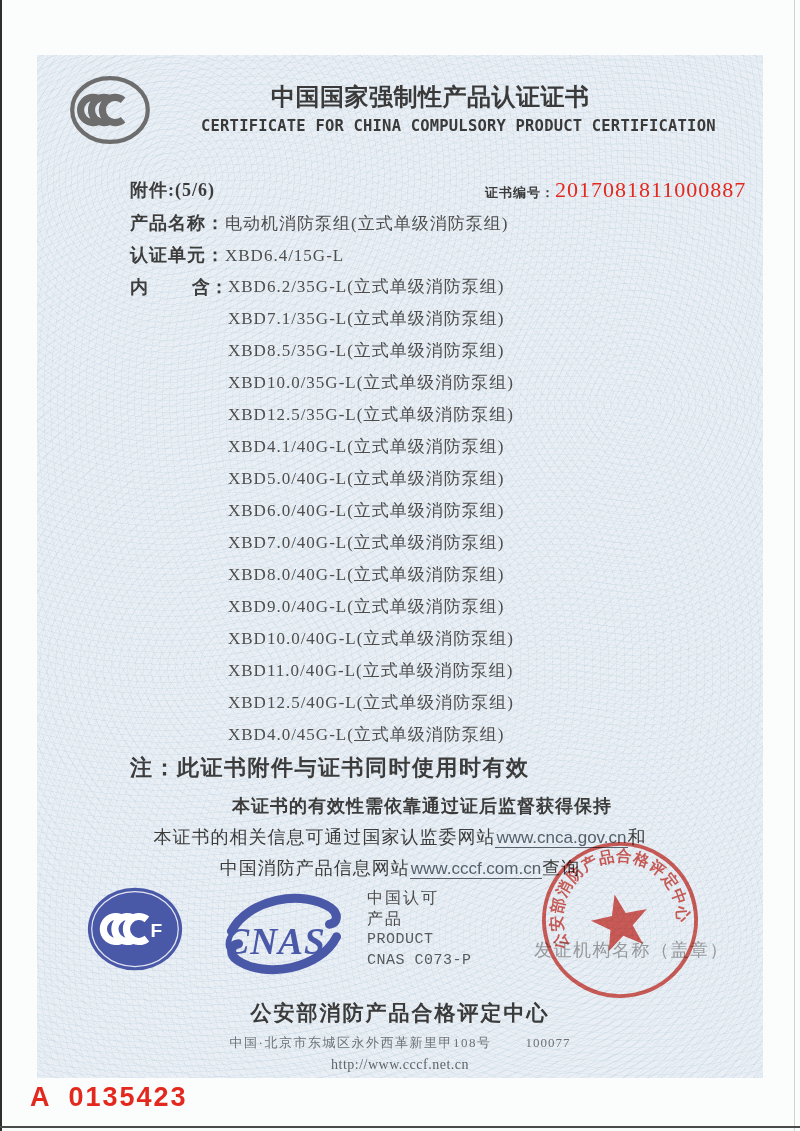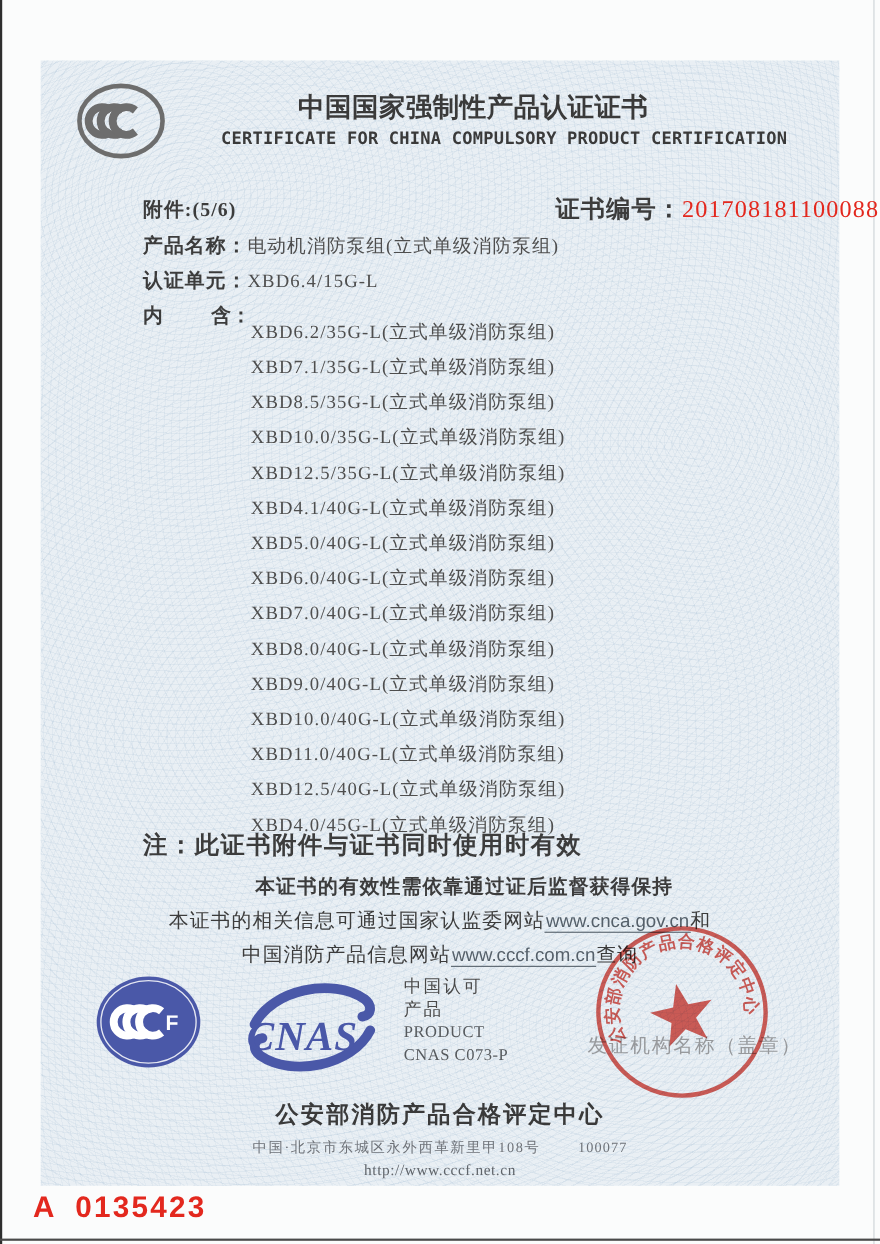--- a/index.html
+++ b/index.html
@@ -41,34 +41,34 @@
     white-space:nowrap;
   }
 
   .meta-attachment {
     left:93px; top:122px; height:26px; line-height:26px;
     font-size:18px; font-weight:bold; color:#3c3c3c; letter-spacing:1px;
   }
   .meta-certno {
     left:448px; top:122px; height:26px; line-height:26px; white-space:nowrap;
   }
-  .meta-certno .lbl { font-size:22px; font-weight:bold; color:#3c3c3c; letter-spacing:1px;margin-left:20px; }
+  .meta-certno .lbl { font-size:13px; font-weight:bold; color:#3c3c3c; letter-spacing:1px; }
   .meta-certno .num { font-size:22px; color:#e3281e; letter-spacing:1px;text-align:center; }
 
   .field-row { left:93px; height:28px; line-height:28px; white-space:nowrap; }
   .field-label { font-size:18px; font-weight:bold; color:#3c3c3c; letter-spacing:1px; }
   .field-value { font-size:17px; color:#4e4e4e; letter-spacing:1px; }
 
   .included-label {
     left:93px; top:216px; width:98px; height:32px; line-height:32px;
     display:flex; justify-content:space-between;
     font-size:18px; font-weight:bold; color:#3c3c3c;
   }
   .model-list {
-    left:191px; top:231px; width:420px;
+    left:191px; top:216px; width:420px;
     font-size:17px; color:#4e4e4e; letter-spacing:1px;
   }
   .model-list div { height:32px; line-height:32px; white-space:nowrap; }
 
   .note-row {
     left:93px; top:700px; height:26px; line-height:26px;
     font-size:22px; font-weight:bold; color:#3c3c3c; letter-spacing:1.5px; white-space:nowrap;
   }
 
   .statements {
@@ -83,21 +83,21 @@
     border-bottom:1.5px solid #55606a; padding:0 1px;
   }
 
   .cccf-logo { left:48px;  top:828px; }
   .cnas-logo { left:180px; top:830px; }
 
   .accreditation {
     left:330px; top:832px; line-height:21px; color:#4a4a4a; white-space:nowrap;
   }
   .accreditation .zh { font-size:16px; letter-spacing:2px; }
-  .accreditation .en { font-family:Liberation Serif, serif; font-size:15px; color:#565a5e; letter-spacing:0.5px; }
+  .accreditation .en { font-family:Liberation Mono, monospace; font-size:15px; color:#565a5e; letter-spacing:0.5px; }
 
   .issuer-label {
     left:497px; top:884px; height:22px; line-height:22px;
     font-size:18px; color:#97999c; letter-spacing:1.5px; white-space:nowrap; z-index:1;
   }
   .seal {
     left:498px; top:780px; width:170px; height:170px; z-index:2;
     mix-blend-mode:multiply; opacity:0.88; pointer-events:none;
     transform:rotate(-12deg);
   }

